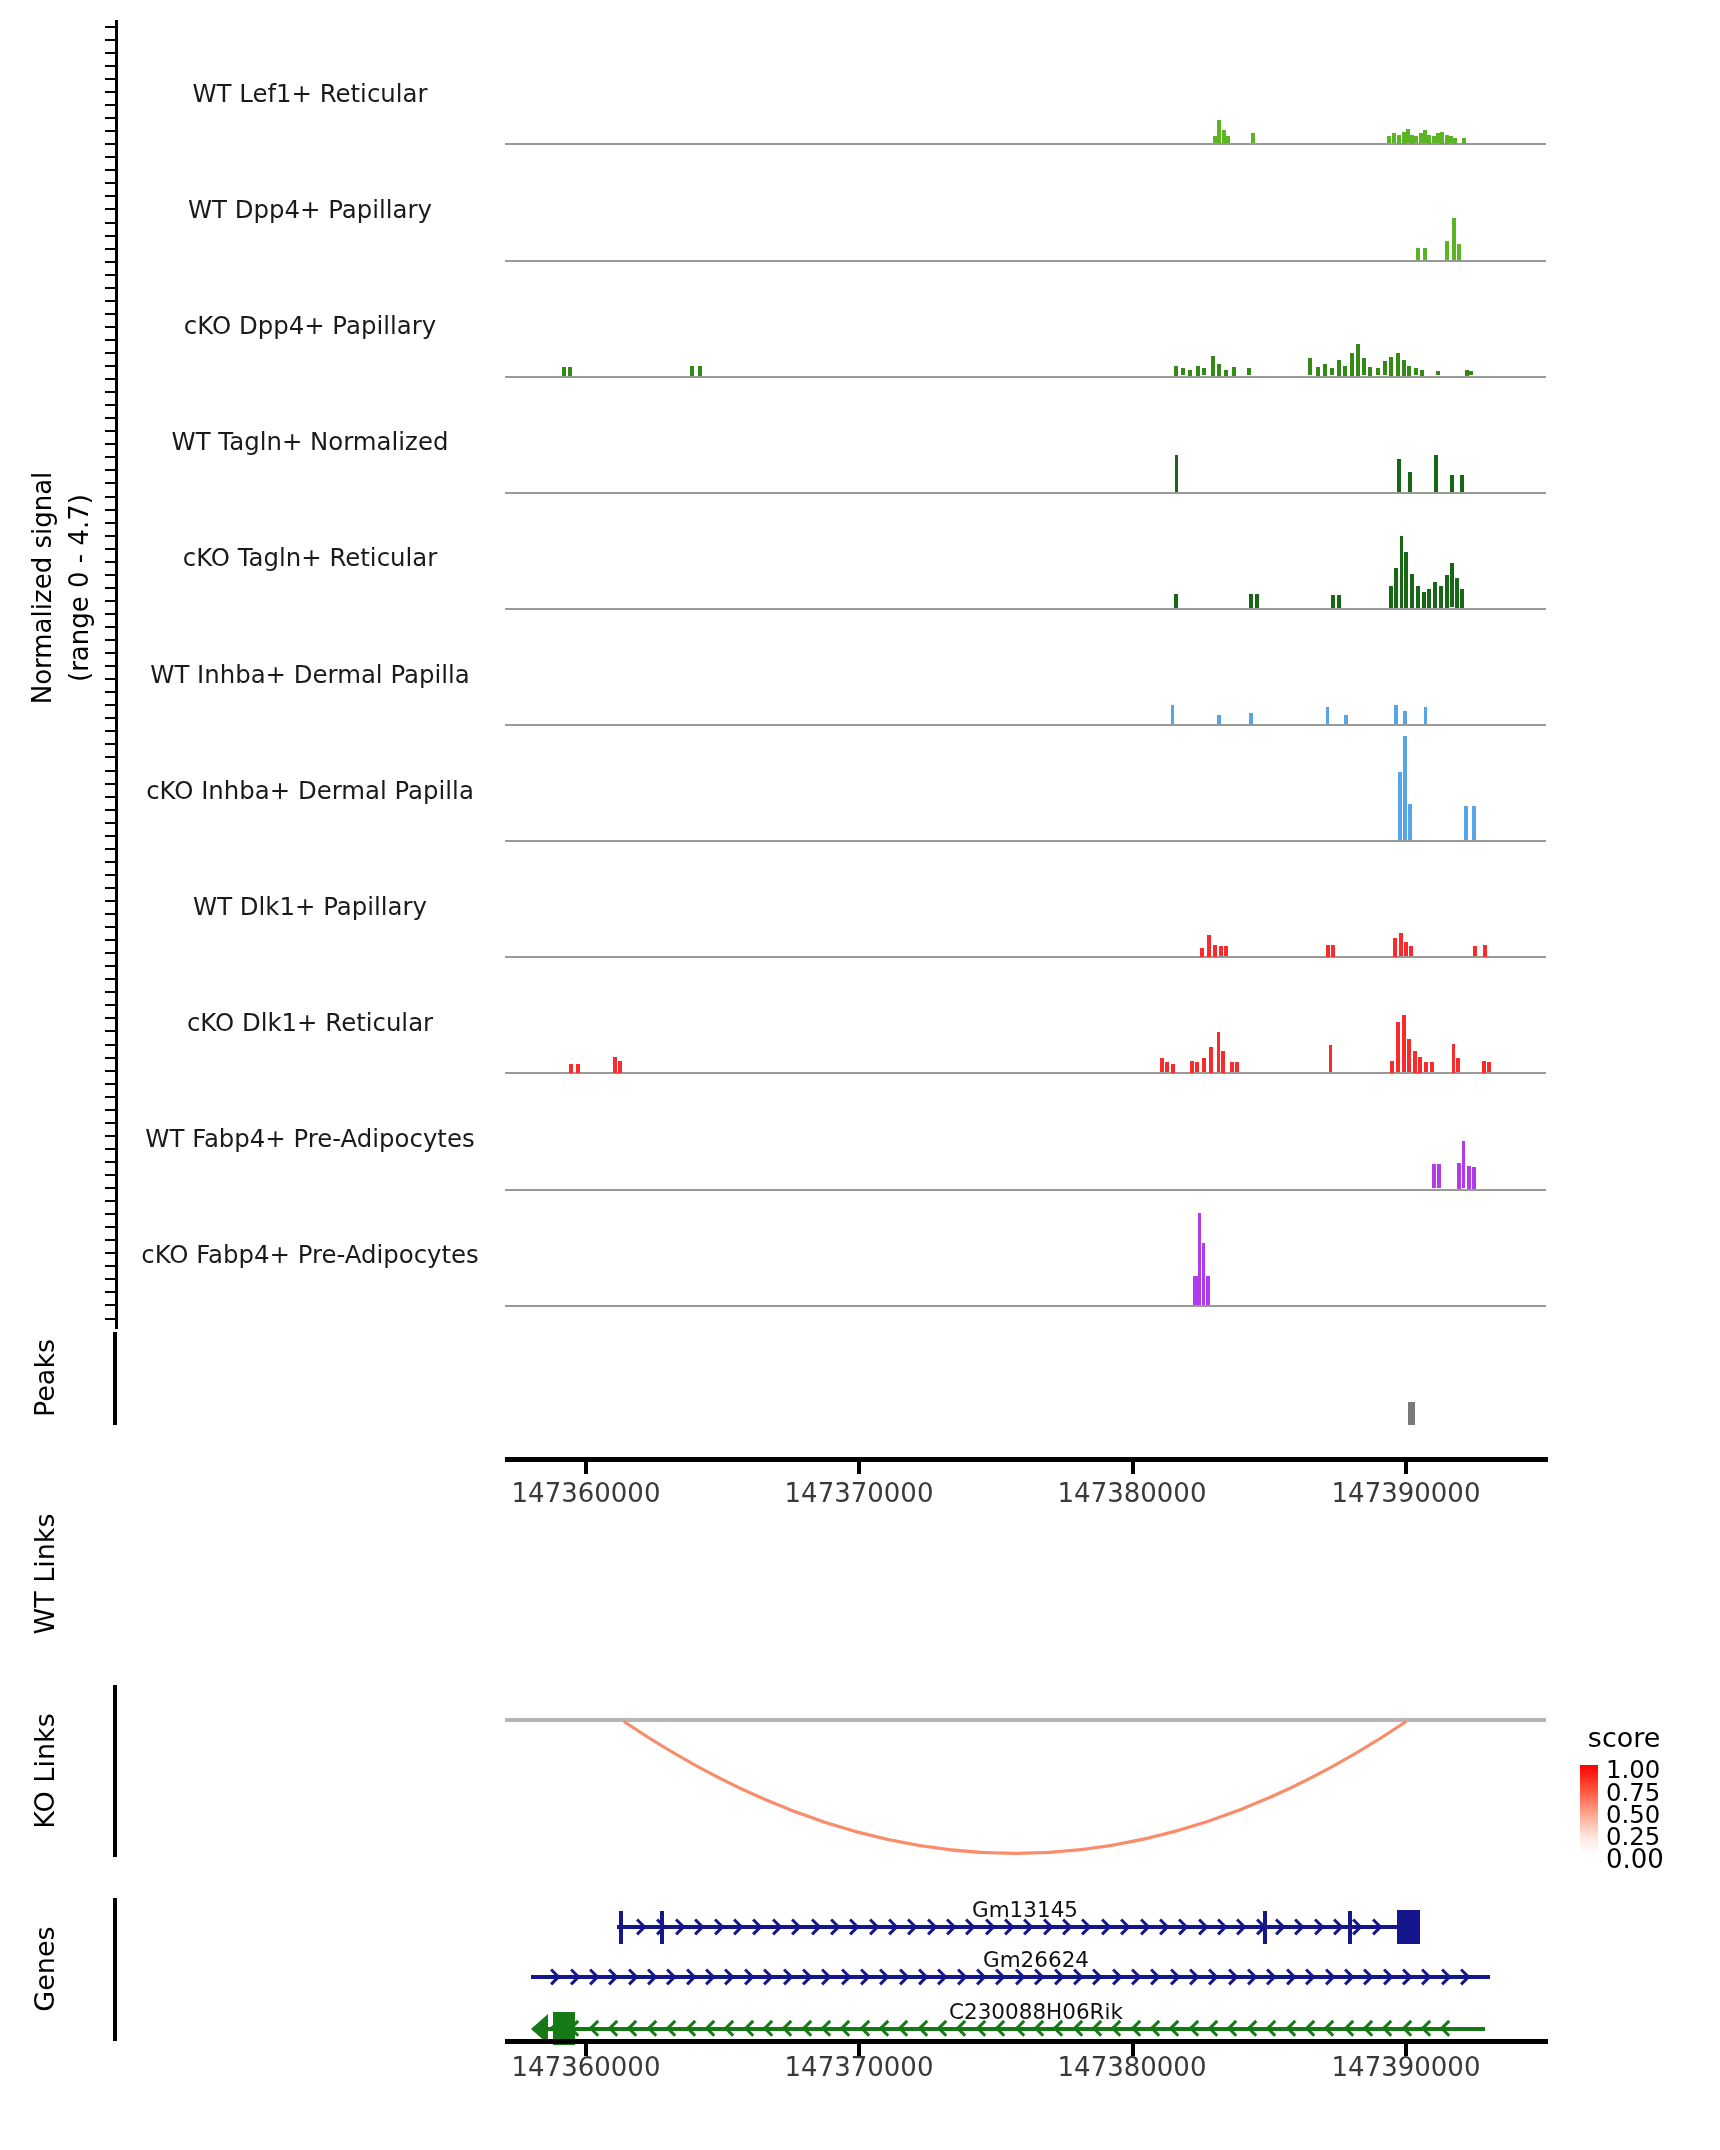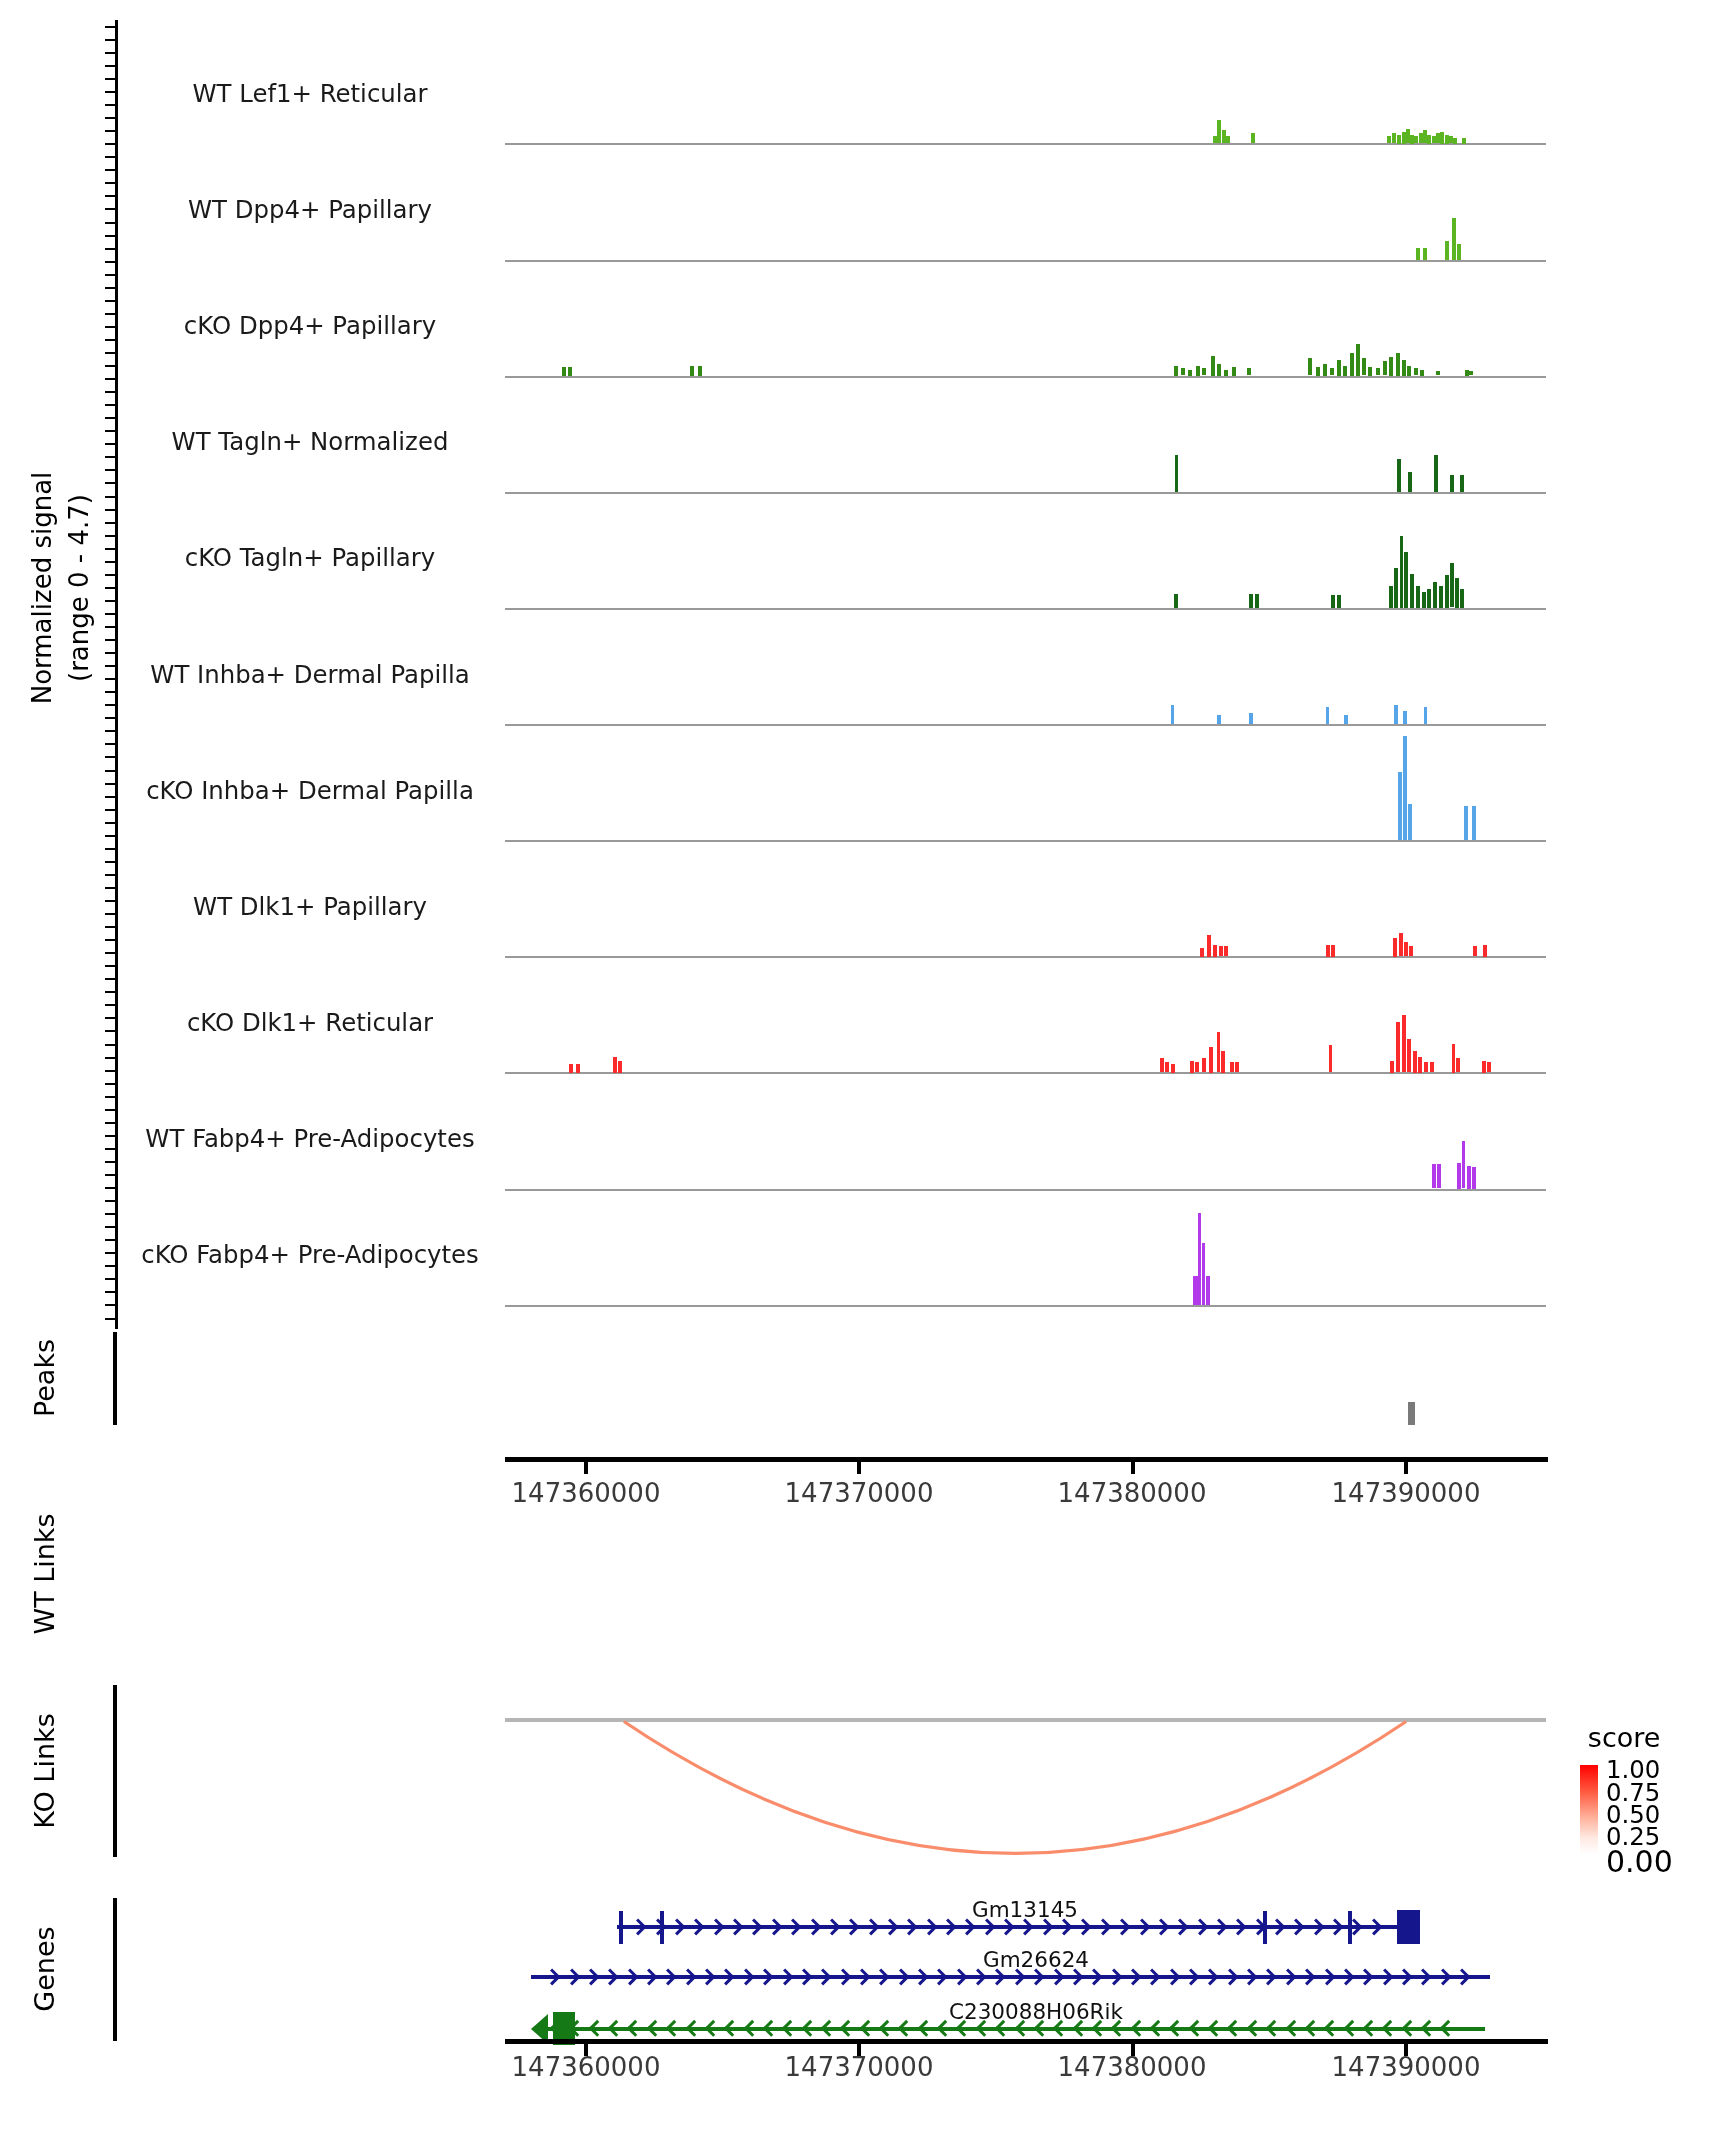--- a/index.html
+++ b/index.html
@@ -160,21 +160,21 @@
       <path d="M 870 2401 Q 1415.5 2769 1961 2401" stroke="#f98c6b" stroke-width="4.5" fill="none"></path>
     </svg>
 
   <div class="abs" style="left:1563px;top:1721px;width:158px;height:158px;">
     <div class="abs center" style="left:3.6px;top:1.4px;width:115px;font-size:27px;color:#000;">score</div>
     <div class="abs" id="legend-bar" style="left:16.5px;top:44px;width:18.6px;height:89px;"></div>
     <div class="abs" style="left:43px;top:34px;font-size:24.4px;">1.00</div>
     <div class="abs" style="left:43px;top:57px;font-size:24.4px;">0.75</div>
     <div class="abs" style="left:43px;top:79px;font-size:24.4px;">0.50</div>
     <div class="abs" style="left:43px;top:101px;font-size:24.4px;">0.25</div>
-    <div class="abs" style="left:43px;top:123px;font-size:30px;">0.00</div>
+    <div class="abs" style="left:43px;top:123px;font-size:26px;">0.00</div>
   </div>
 
   <div id="tracks-layer">
       <div class="abs" style="left: 0px; top: 0px;">
         <div class="abs track-label center" style="left: 95px; top: 79px; width: 430px;">WT Lef1+ Reticular</div>
         <div class="abs baseline" style="left: 505px; top: 143px; width: 1041px;"></div>
         <div class="sigbar" style="left: 1213px; top: 136px; width: 4.3px; height: 7.2px; background: rgb(91, 181, 34);"></div>
         <div class="sigbar" style="left: 1217px; top: 120px; width: 4.3px; height: 23px; background: rgb(91, 181, 34);"></div>
         <div class="sigbar" style="left: 1222px; top: 130px; width: 4.3px; height: 13px; background: rgb(91, 181, 34);"></div>
         <div class="sigbar" style="left: 1226px; top: 136px; width: 4.3px; height: 7.2px; background: rgb(91, 181, 34);"></div>
@@ -249,21 +249,21 @@
         <div class="abs track-label center" style="left: 95px; top: 427px; width: 430px;">WT Tagln+ Normalized</div>
         <div class="abs baseline" style="left: 505px; top: 492px; width: 1041px;"></div>
         <div class="sigbar" style="left: 1175px; top: 455px; width: 2.9px; height: 37px; background: rgb(23, 103, 23);"></div>
         <div class="sigbar" style="left: 1397px; top: 459px; width: 4.3px; height: 33px; background: rgb(23, 103, 23);"></div>
         <div class="sigbar" style="left: 1408px; top: 472px; width: 4.3px; height: 20px; background: rgb(23, 103, 23);"></div>
         <div class="sigbar" style="left: 1434px; top: 455px; width: 4.3px; height: 37px; background: rgb(23, 103, 23);"></div>
         <div class="sigbar" style="left: 1450px; top: 475px; width: 4.3px; height: 17px; background: rgb(23, 103, 23);"></div>
         <div class="sigbar" style="left: 1460px; top: 475px; width: 4.3px; height: 17px; background: rgb(23, 103, 23);"></div>
       </div>
       <div class="abs" style="left: 0px; top: 0px;">
-        <div class="abs track-label center" style="left: 95px; top: 543px; width: 430px;">cKO Tagln+ Papillary</div>
+        <div class="abs track-label center" style="left: 95px; top: 543px; width: 430px;">cKO Tagln+ Reticular</div>
         <div class="abs baseline" style="left: 505px; top: 608px; width: 1041px;"></div>
         <div class="sigbar" style="left: 1174px; top: 594px; width: 4.3px; height: 14.3px; background: rgb(23, 103, 23);"></div>
         <div class="sigbar" style="left: 1249px; top: 594px; width: 4.3px; height: 14.3px; background: rgb(23, 103, 23);"></div>
         <div class="sigbar" style="left: 1255px; top: 594px; width: 4.3px; height: 14.3px; background: rgb(23, 103, 23);"></div>
         <div class="sigbar" style="left: 1331px; top: 595px; width: 4.3px; height: 13px; background: rgb(23, 103, 23);"></div>
         <div class="sigbar" style="left: 1337px; top: 595px; width: 4.3px; height: 13px; background: rgb(23, 103, 23);"></div>
         <div class="sigbar" style="left: 1389px; top: 586px; width: 4.3px; height: 21.5px; background: rgb(23, 103, 23);"></div>
         <div class="sigbar" style="left: 1394px; top: 568px; width: 4.3px; height: 40px; background: rgb(23, 103, 23);"></div>
         <div class="sigbar" style="left: 1400px; top: 536px; width: 2.9px; height: 72px; background: rgb(23, 103, 23);"></div>
         <div class="sigbar" style="left: 1404px; top: 552px; width: 4.3px; height: 56px; background: rgb(23, 103, 23);"></div>

